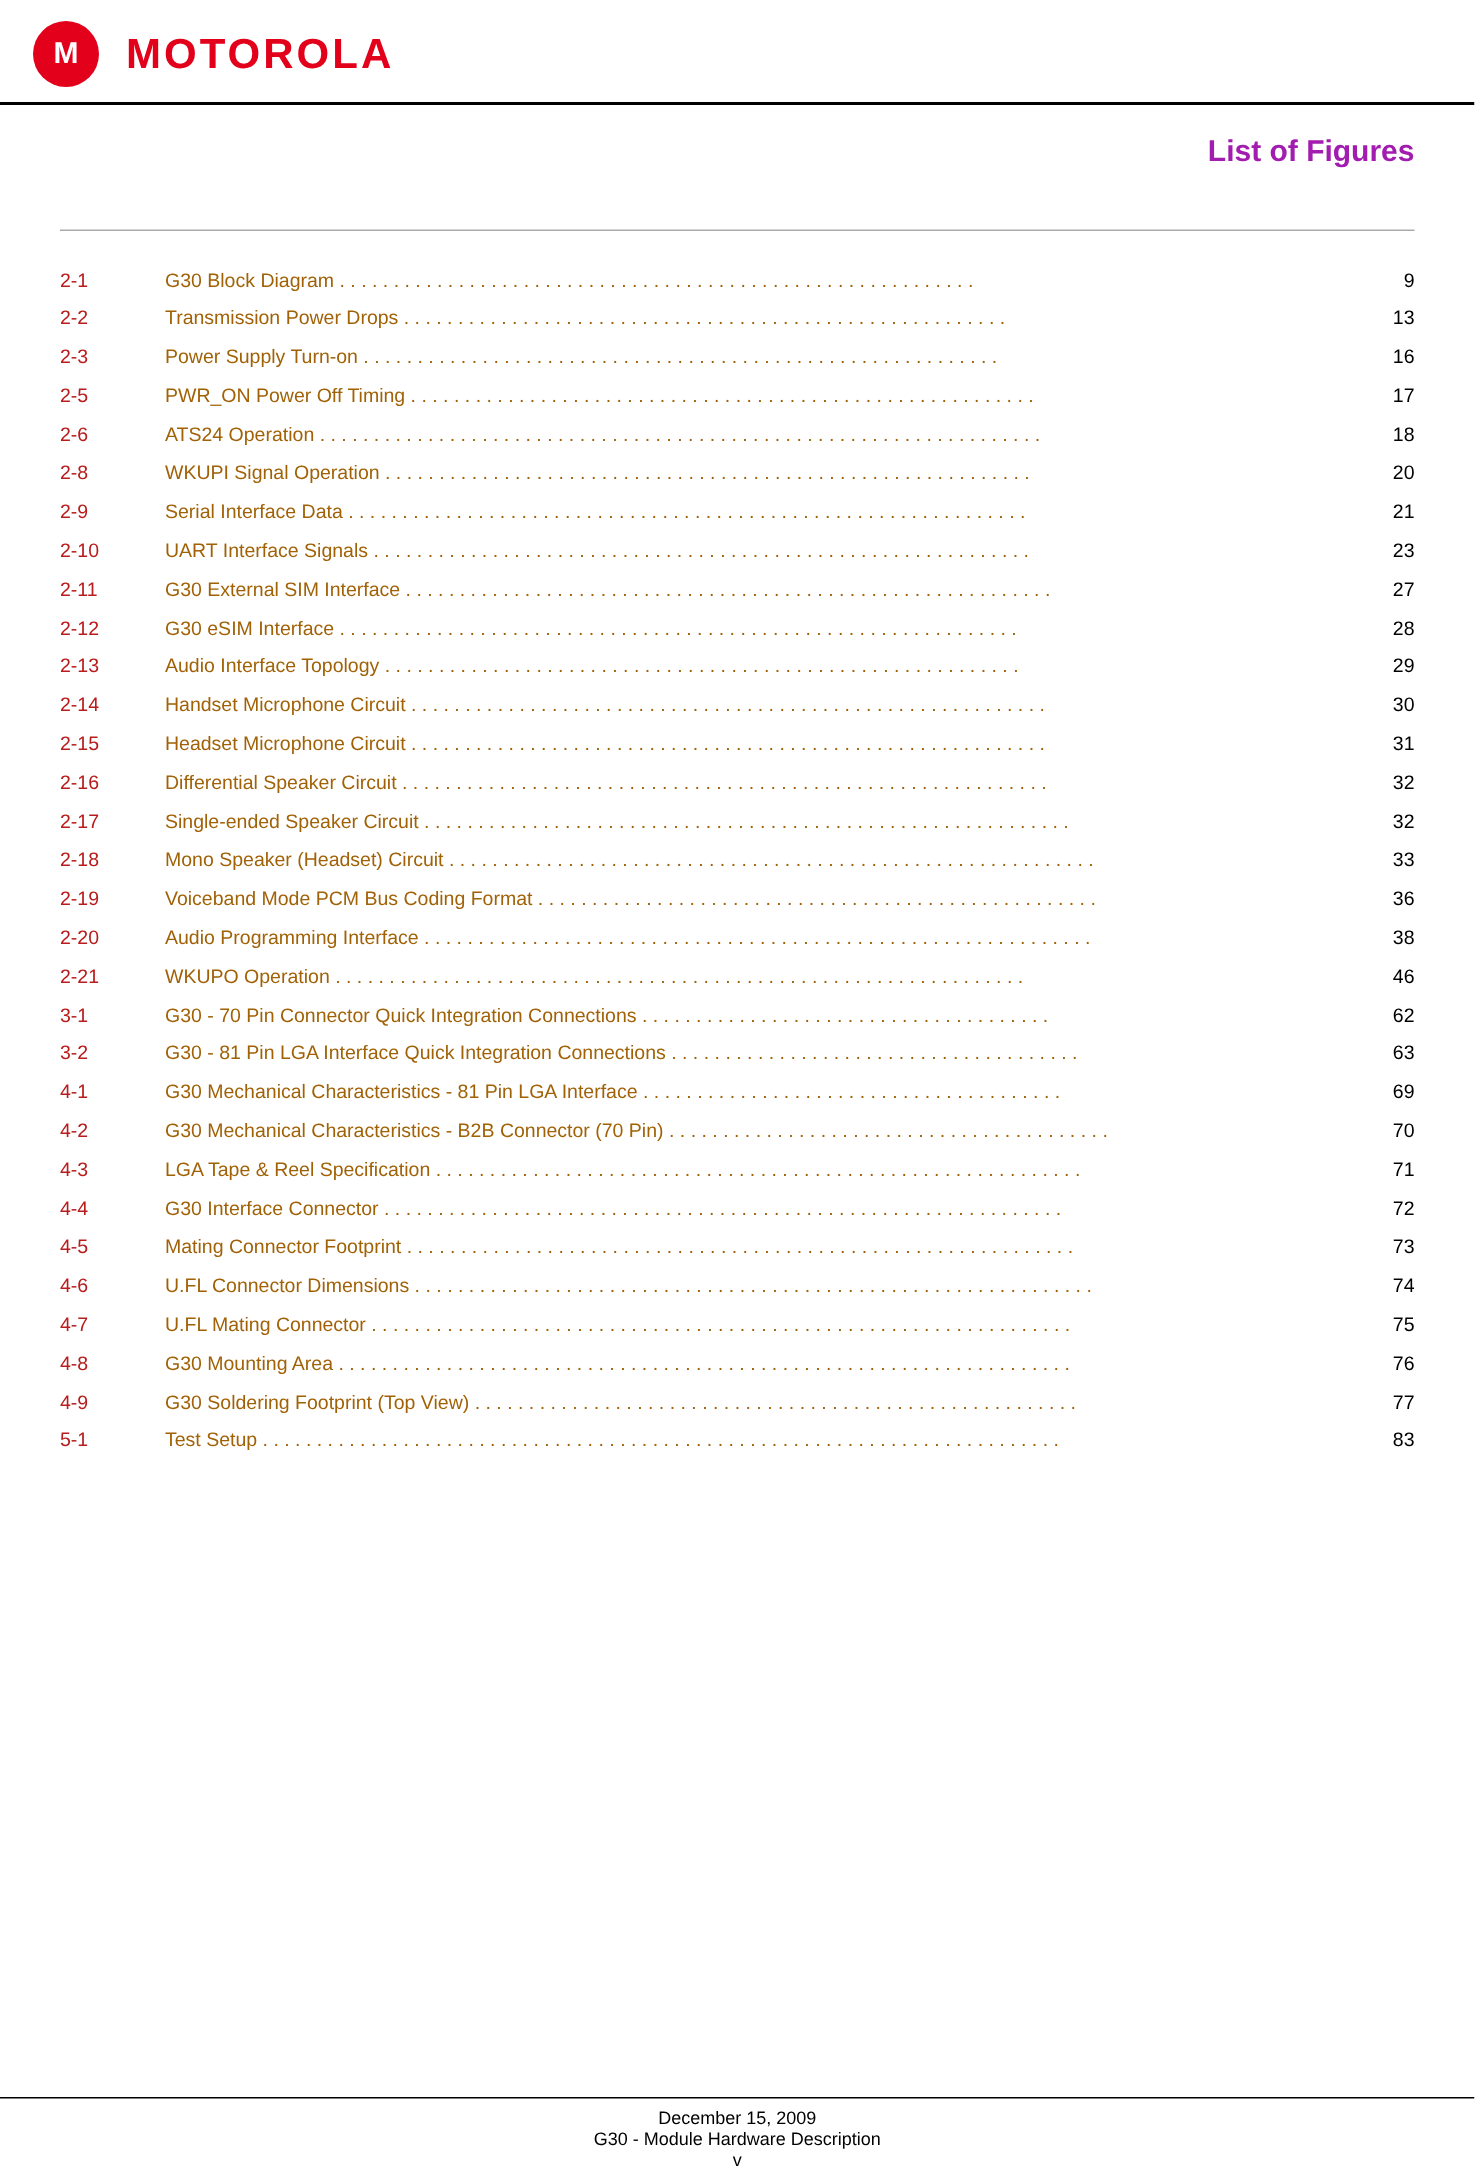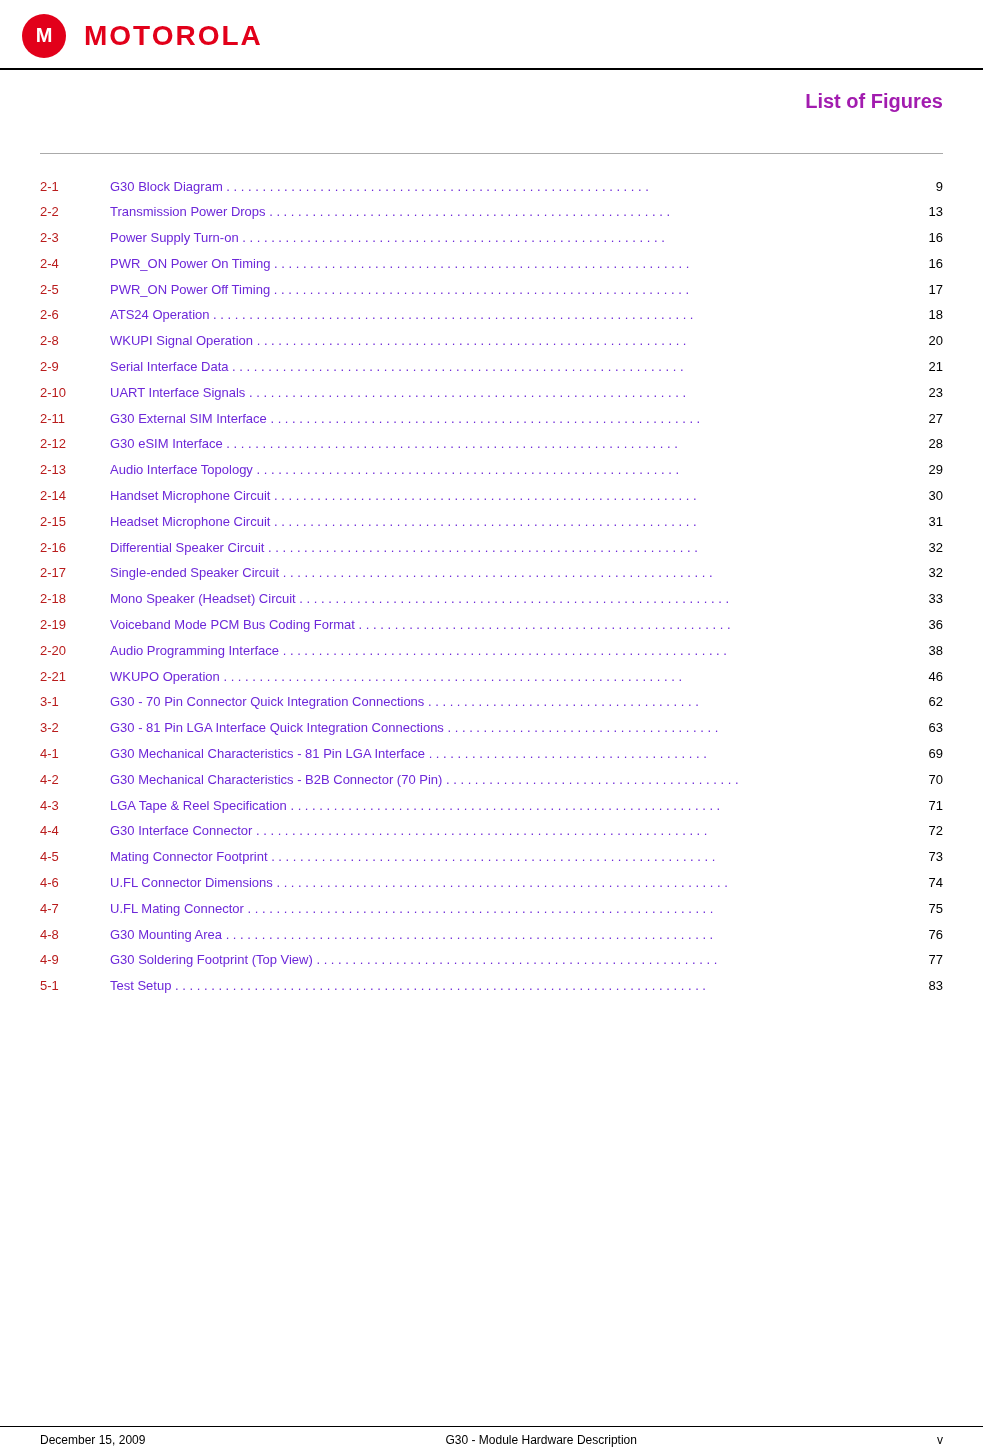--- a/index.html
+++ b/index.html
@@ -76,21 +76,21 @@
     }
 
     .toc-num {
       width: 70px;
       font-size: 13px;
       color: #b91c1c;
       white-space: nowrap;
     }
 
     .toc-entry {
-      color: #6d28d9;
+      color: #a16207;
       font-size: 13px;
     }
 
     .toc-page {
       text-align: right;
       width: 40px;
       font-size: 13px;
       white-space: nowrap;
     }
 
@@ -105,20 +105,21 @@
       bottom: 0;
       left: 0;
       right: 0;
       border-top: 1px solid #000;
       padding: 6px 40px;
       display: flex;
       justify-content: space-between;
       align-items: center;
       font-size: 12px;
       color: #000;
+      flex-direction: column;
     }
   </style>
 </head>
 <body>
 
 <div id="header">
   <div class="logo-container">
     <svg class="motorola-symbol" viewBox="0 0 48 48" xmlns="http://www.w3.org/2000/svg">
       <circle cx="24" cy="24" r="22" fill="#E2001A"></circle>
       <text x="24" y="30" text-anchor="middle" font-size="20" font-weight="bold" fill="white" font-family="Arial">M</text>
@@ -145,25 +146,20 @@
           <td class="toc-num">2-2</td>
           <td class="toc-entry">Transmission Power Drops . . . . . . . . . . . . . . . . . . . . . . . . . . . . . . . . . . . . . . . . . . . . . . . . . . . . . . . . </td>
           <td class="toc-page">13</td>
         </tr>
         <tr>
           <td class="toc-num">2-3</td>
           <td class="toc-entry">Power Supply Turn-on  . . . . . . . . . . . . . . . . . . . . . . . . . . . . . . . . . . . . . . . . . . . . . . . . . . . . . . . . . . . </td>
           <td class="toc-page">16</td>
         </tr>
         <tr>
-          <td class="toc-num">2-4</td>
-          <td class="toc-entry">PWR_ON Power On Timing  . . . . . . . . . . . . . . . . . . . . . . . . . . . . . . . . . . . . . . . . . . . . . . . . . . . . . . . . . . </td>
-          <td class="toc-page">16</td>
-        </tr>
-        <tr>
           <td class="toc-num">2-5</td>
           <td class="toc-entry">PWR_ON Power Off Timing . . . . . . . . . . . . . . . . . . . . . . . . . . . . . . . . . . . . . . . . . . . . . . . . . . . . . . . . . . </td>
           <td class="toc-page">17</td>
         </tr>
         <tr>
           <td class="toc-num">2-6</td>
           <td class="toc-entry">ATS24 Operation  . . . . . . . . . . . . . . . . . . . . . . . . . . . . . . . . . . . . . . . . . . . . . . . . . . . . . . . . . . . . . . . . . . . </td>
           <td class="toc-page">18</td>
         </tr>
         <tr>

